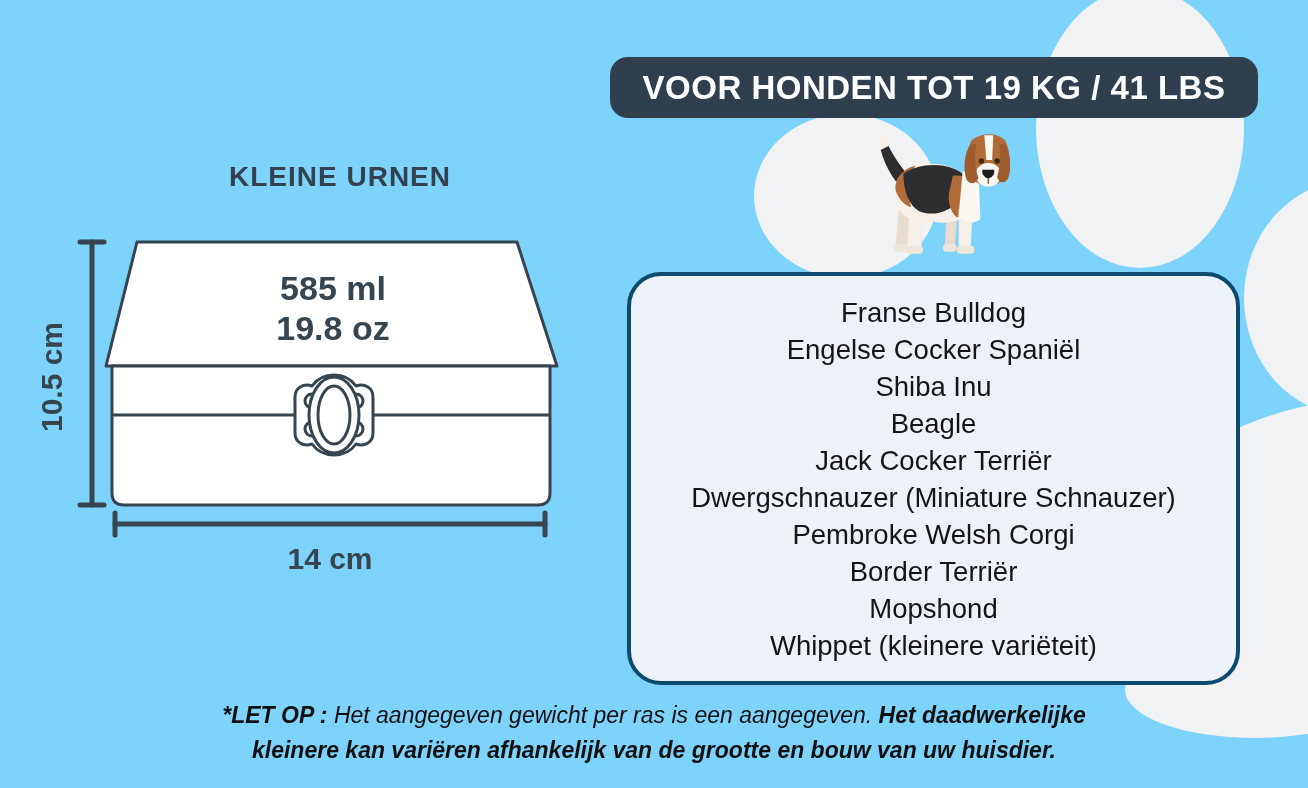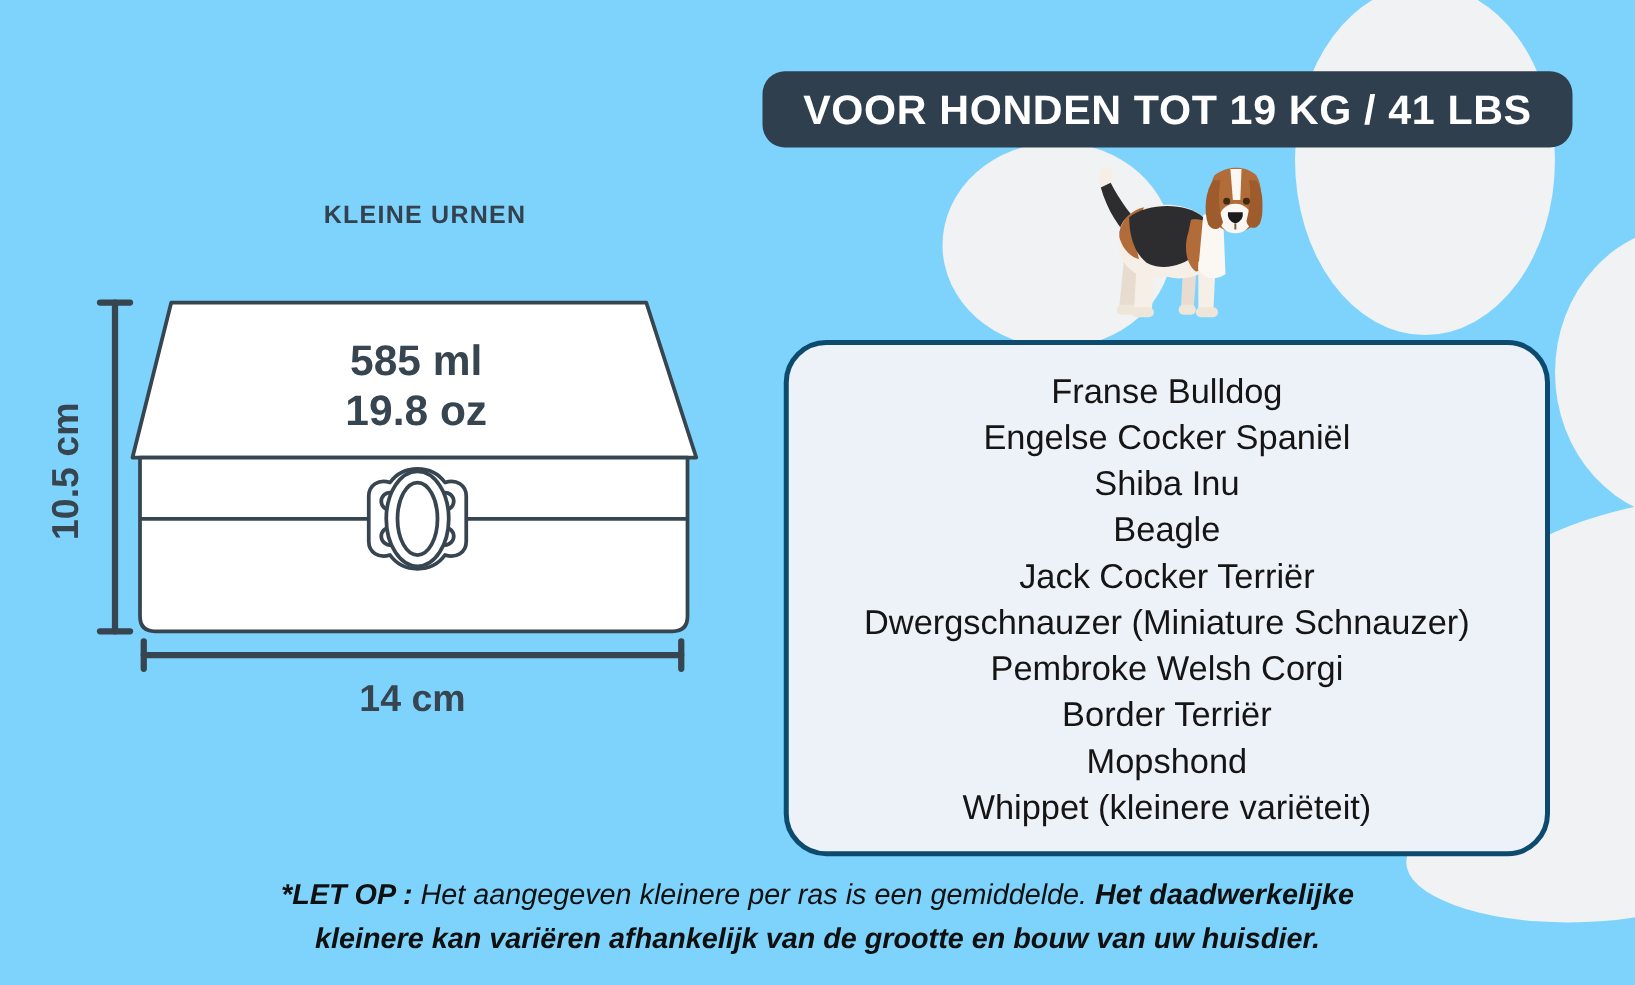--- a/index.html
+++ b/index.html
@@ -20,21 +20,21 @@
   .banner span{
     color:#ffffff;font-size:33px;font-weight:bold;letter-spacing:.5px;white-space:nowrap;
   }
 
   
   #dog{position:absolute;left:852px;top:128px;width:158px;height:134px;z-index:2;}
 
   
   .urn-title{
     position:absolute;left:60px;top:161px;width:560px;z-index:2;
-    text-align:center;font-size:20px;font-weight:bold;letter-spacing:1px;color:#33424e;
+    text-align:center;font-size:28px;font-weight:bold;letter-spacing:1px;color:#33424e;
   }
   #urn-diagram{position:absolute;left:40px;top:228px;width:560px;height:360px;z-index:2;}
   .diag-stroke{fill:none;stroke:#36454f;stroke-width:3;stroke-linejoin:round;}
   .diag-fill{fill:#ffffff;stroke:#36454f;stroke-width:3;stroke-linejoin:round;}
   .dim{stroke:#36454f;stroke-width:5;stroke-linecap:round;}
   .diag-text{fill:#36454f;font-family:"Liberation Sans",sans-serif;font-weight:bold;}
 
   
   .breeds-panel{
     position:absolute;left:627px;top:272px;width:613px;height:413px;z-index:2;
@@ -152,17 +152,17 @@
       <div class="breed-line">Jack Cocker Terriër</div>
       <div class="breed-line">Dwergschnauzer (Miniature Schnauzer)</div>
       <div class="breed-line">Pembroke Welsh Corgi</div>
       <div class="breed-line">Border Terriër</div>
       <div class="breed-line">Mopshond</div>
       <div class="breed-line">Whippet (kleinere variëteit)</div>
     </div>
 
   <div class="note">
     <b>*LET OP :</b>
-    <span>Het aangegeven kleinere per ras is een gemiddelde.</span>
+    <span>Het aangegeven gewicht per ras is een aangegeven.</span>
     <b>Het daadwerkelijke kleinere kan variëren afhankelijk van de grootte en bouw van uw huisdier.</b>
   </div>
 
 </div>
 
 </body></html>

